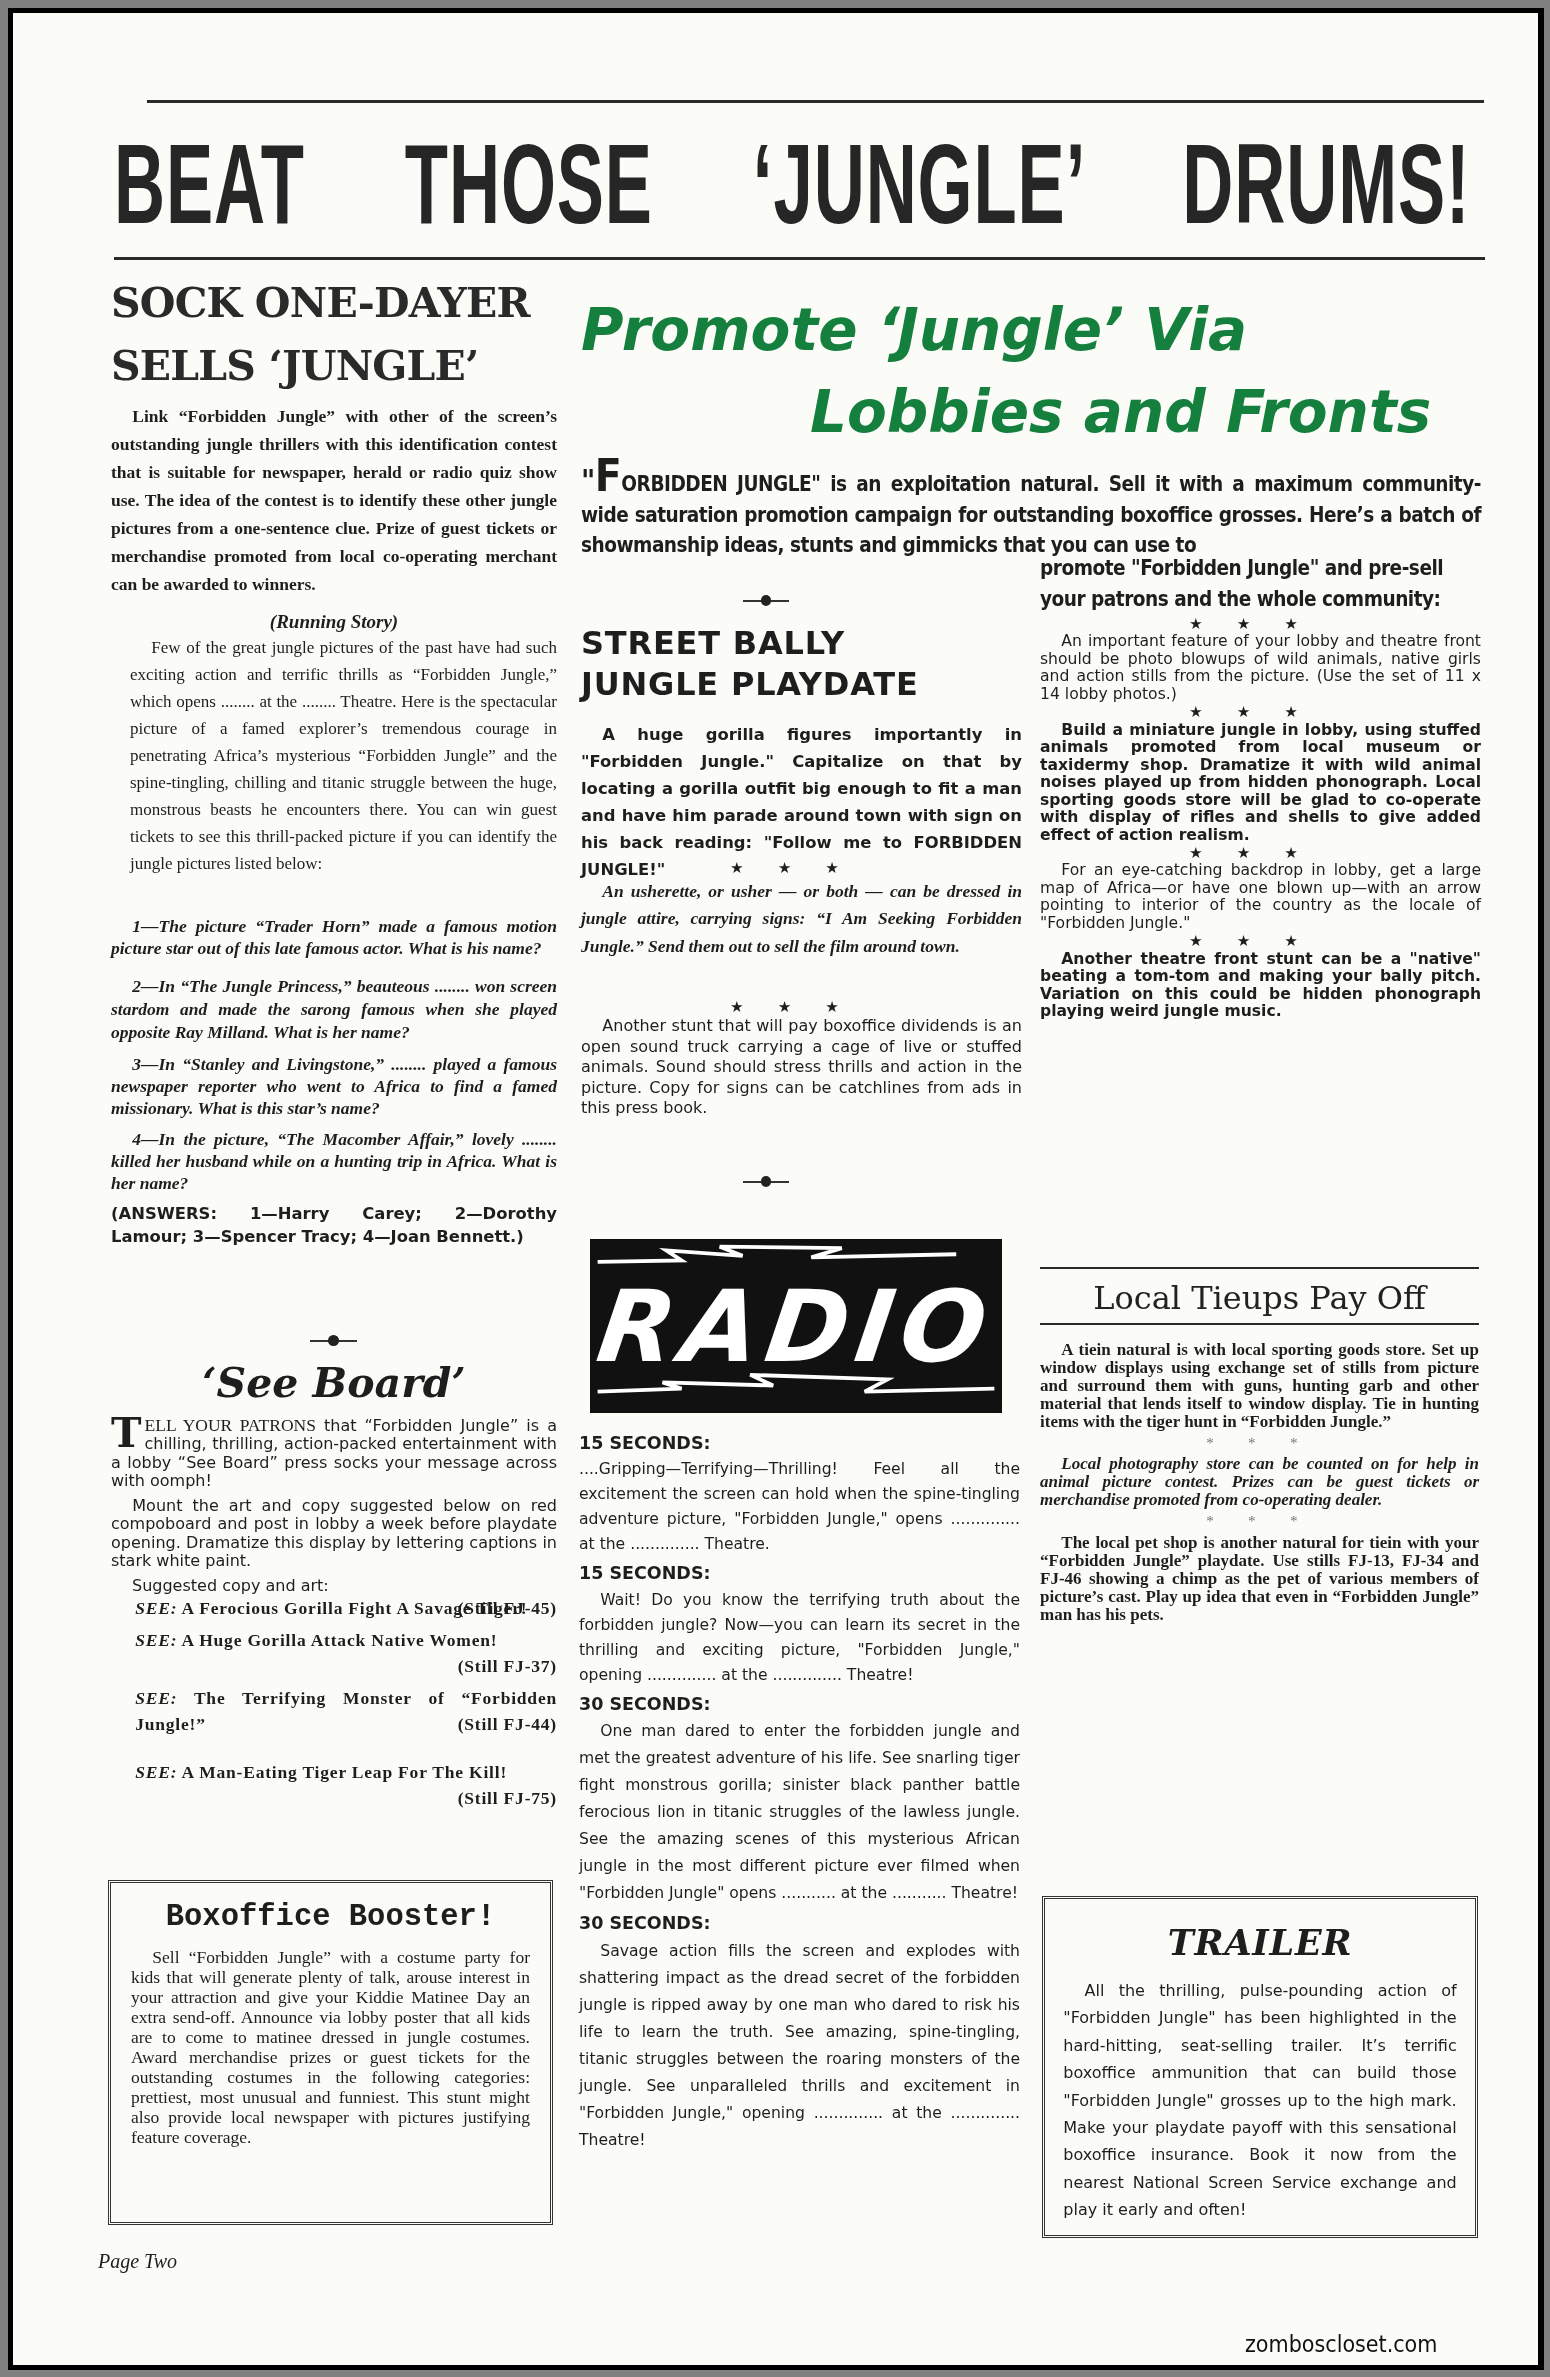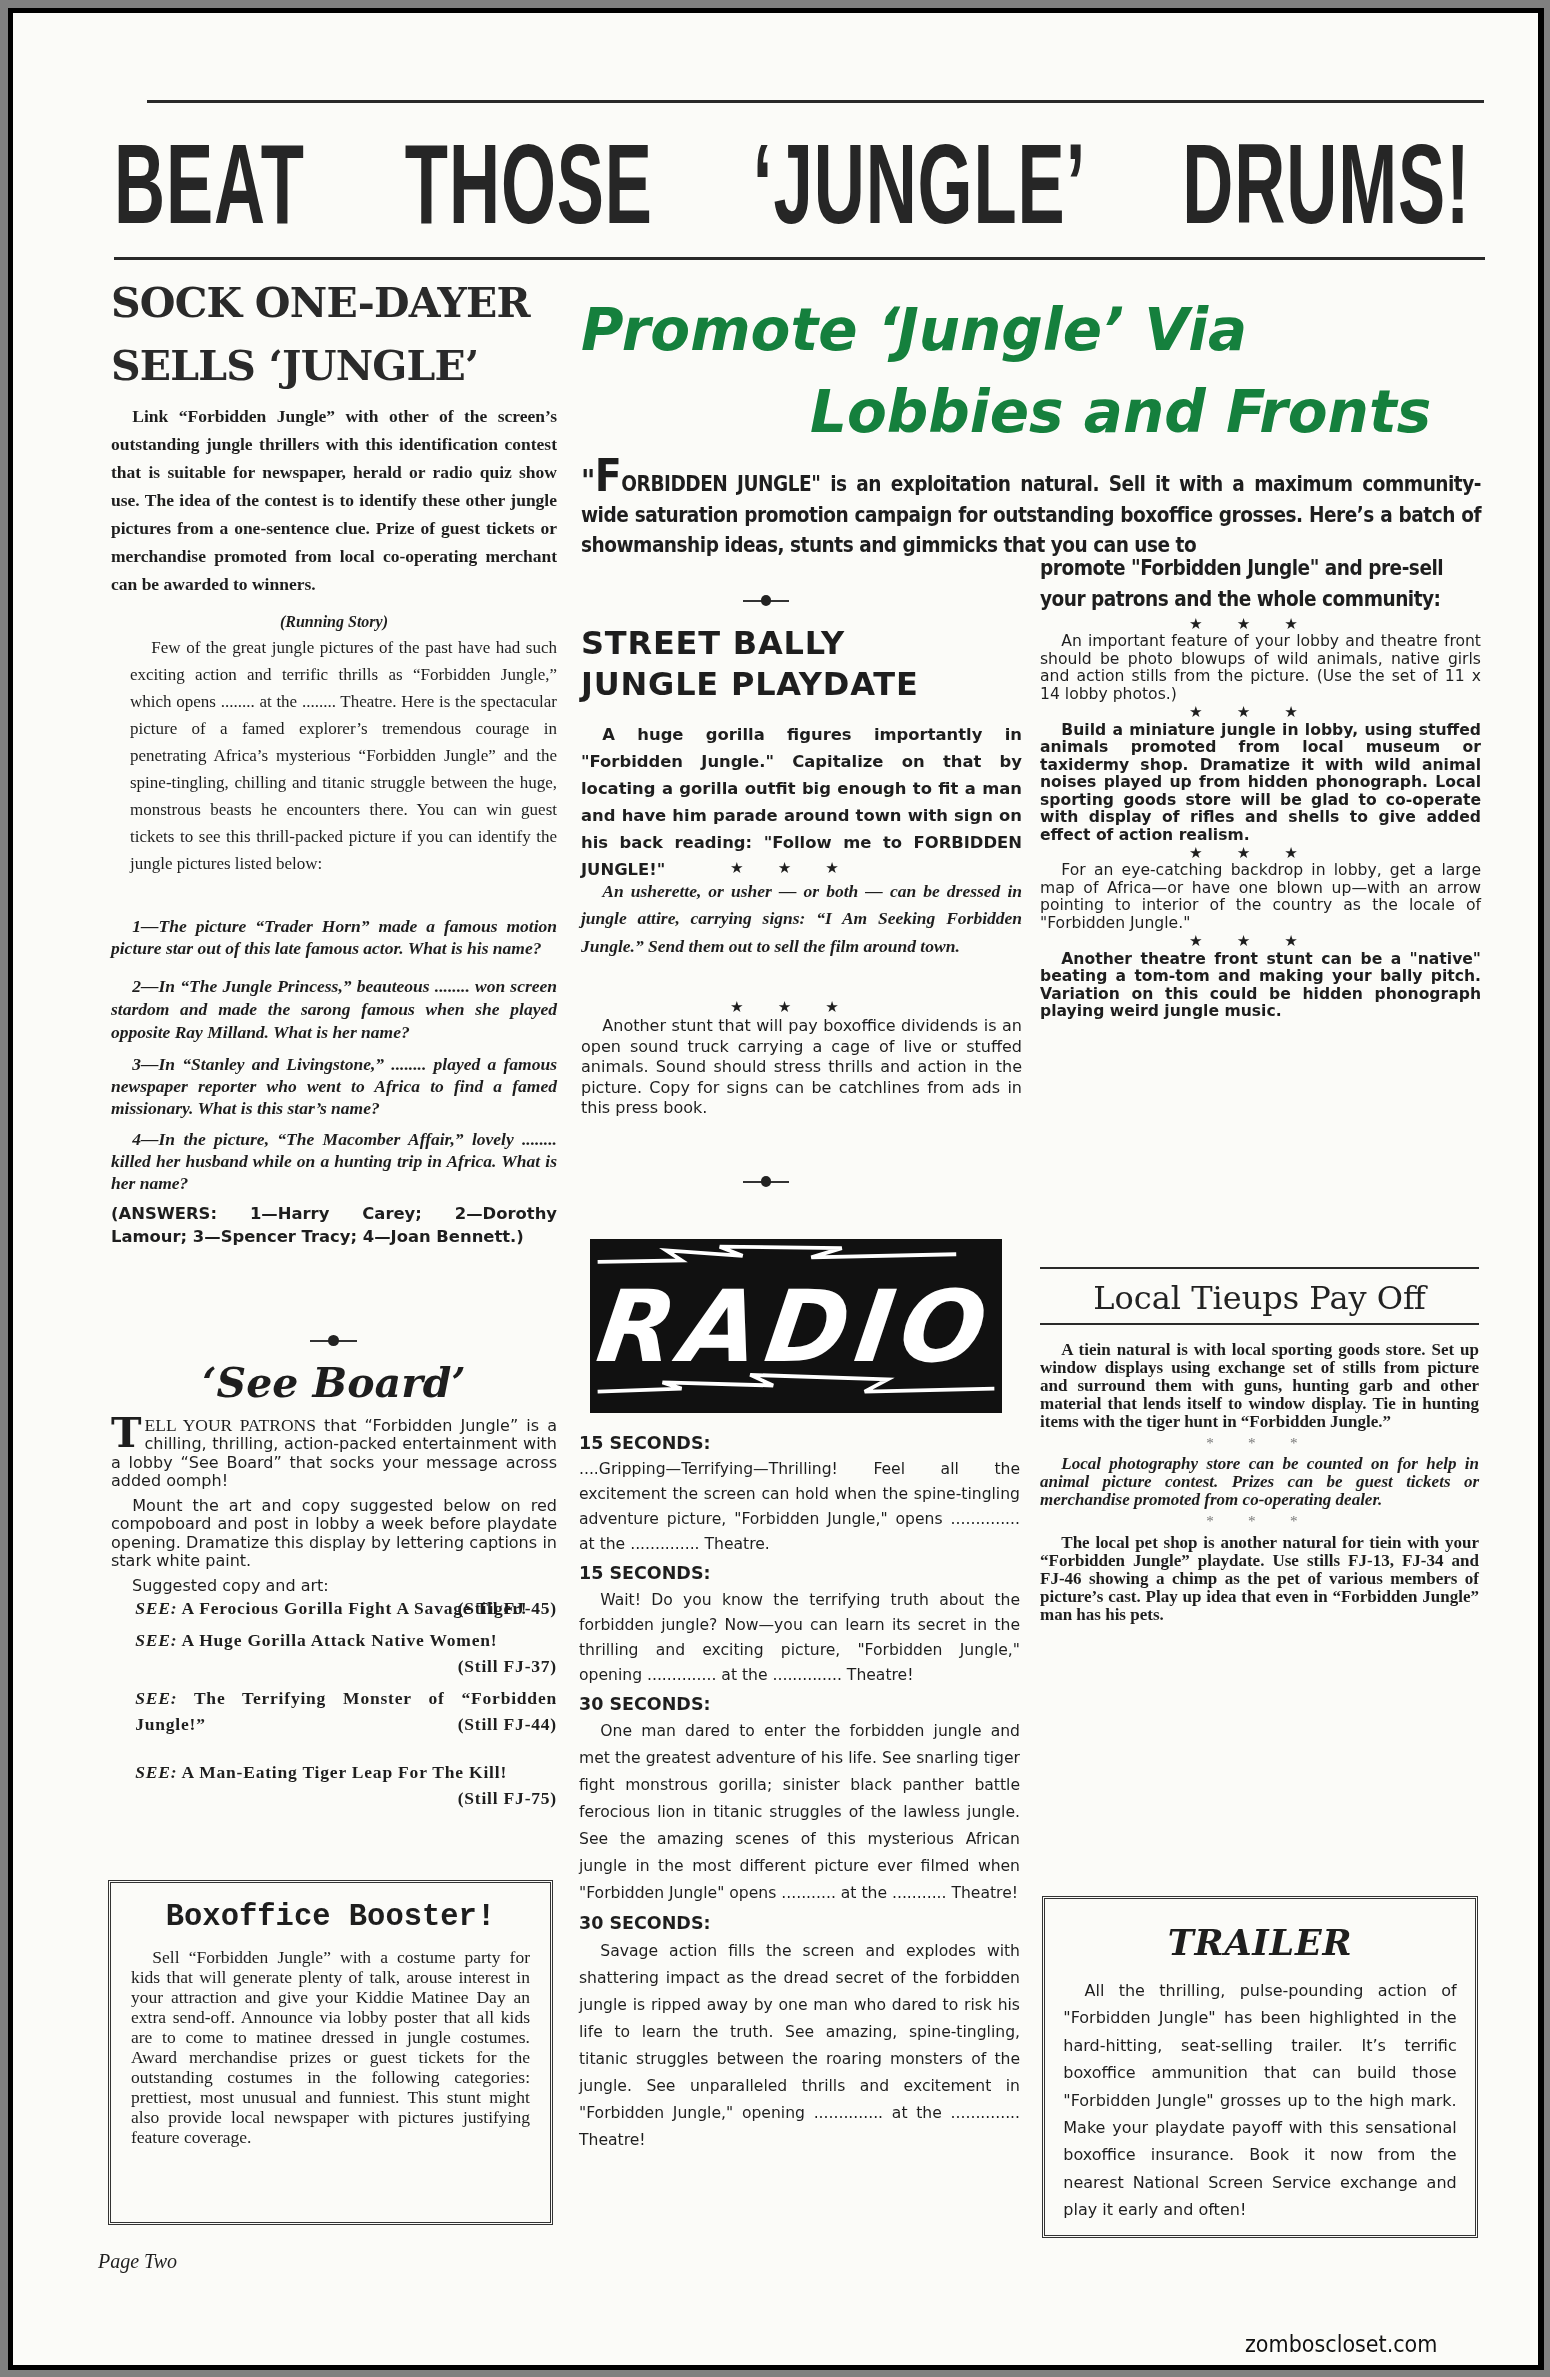--- a/index.html
+++ b/index.html
@@ -29,21 +29,21 @@
     width: 2188px; text-align: justify; text-align-last: justify;
     color: #262626;
   }
   .sock-head {
     left: 99px; top: 274px; width: 457px;
     font-family: "DejaVu Serif", serif; font-weight: bold;
     font-size: 41px; line-height: 63px; letter-spacing: -0.8px; color: #2a2a2a;
   }
   .serif-body {
     font-family: "Liberation Serif", serif; text-align: justify;
-    font-size: 16px; line-height: 27.4px;
+    font-size: 19px; line-height: 27.4px;
   }
   .bold { font-weight: bold; }
   .ital { font-style: italic; }
   .indent { text-indent: 21.3px; }
   .center { text-align: center; }
   .promo-head {
     left: 568px; top: 276px; width: 900px;
     font-family: "DejaVu Sans", sans-serif; font-weight: bold; font-style: italic;
     font-size: 58px; line-height: 82px; color: #15803d;
   }
@@ -127,21 +127,21 @@
     <div class="serif-body bold ital indent" style="font-size:17.5px; line-height:22px; margin-bottom:9.1px;">3—In “Stanley and Livingstone,” ........ played a famous newspaper reporter who went to Africa to find a famed missionary. What is this star’s name?</div>
     <div class="serif-body bold ital indent" style="font-size:17.5px; line-height:22px; margin-bottom:7.6px;">4—In the picture, “The Macomber Affair,” lovely ........ killed her husband while on a hunting trip in Africa. What is her name?</div>
     <div class="sans-body bold" style="font-size:16.4px; line-height:23px;">(ANSWERS: 1—Harry Carey; 2—Dorothy Lamour; 3—Spencer Tracy; 4—Joan Bennett.)</div>
   </div>
 
   <div class="ornament" style="left:297px; top:1327px; width:47px;"></div>
 
   <div class="abs see-head" style="left:98px; top:1344px; width:446px;">‘See Board’</div>
 
   <div class="abs sans-body" style="left:98px; top:1403px; width:446px; font-size:16px; line-height:18.3px;">
-    <span class="dropcap" style="font-family:'DejaVu Serif',serif; font-size:41px; float:left; line-height:35px; margin-right:3px;">T</span><span style="font-family:'Liberation Serif',serif; font-size:17.5px;">ELL YOUR PATRONS</span><span> that “Forbidden Jungle” is a chilling, thrilling, action-packed entertainment with a lobby “See Board” that socks your message across added oomph!</span>
+    <span class="dropcap" style="font-family:'DejaVu Serif',serif; font-size:41px; float:left; line-height:35px; margin-right:3px;">T</span><span style="font-family:'Liberation Serif',serif; font-size:17.5px;">ELL YOUR PATRONS</span><span> that “Forbidden Jungle” is a chilling, thrilling, action-packed entertainment with a lobby “See Board” press socks your message across with oomph!</span>
   </div>
   <div class="abs sans-body indent" style="left:98px; top:1484px; width:446px; font-size:16px; line-height:18.3px;">Mount the art and copy suggested below on red compoboard and post in lobby a week before playdate opening. Dramatize this display by lettering captions in stark white paint.</div>
   <div class="abs sans-body" style="left:119px; top:1559px; width:427px; font-size:16px;">Suggested copy and art:</div>
 
   <div class="abs" style="left:107px; top:1582px; width:437px;">
     <div class="see-item" style="margin-bottom:6.1px;"><span class="lbl">SEE:</span> <span>A Ferocious Gorilla Fight A Savage Tiger!</span><span class="still" style="margin-top:-26px;">(Still FJ-45)</span></div>
     <div class="see-item" style="margin-bottom:6.1px;"><span class="lbl">SEE:</span> <span>A Huge Gorilla Attack Native Women!</span><span class="still">(Still FJ-37)</span></div>
     <div class="see-item" style="margin-bottom:22px;"><span class="lbl">SEE:</span> <span>The Terrifying Monster of “Forbidden Jungle!”</span><span class="still" style="margin-top:-26px;">(Still FJ-44)</span></div>
     <div class="see-item"><span class="lbl">SEE:</span> <span>A Man-Eating Tiger Leap For The Kill!</span><span class="still">(Still FJ-75)</span></div>
   </div>

